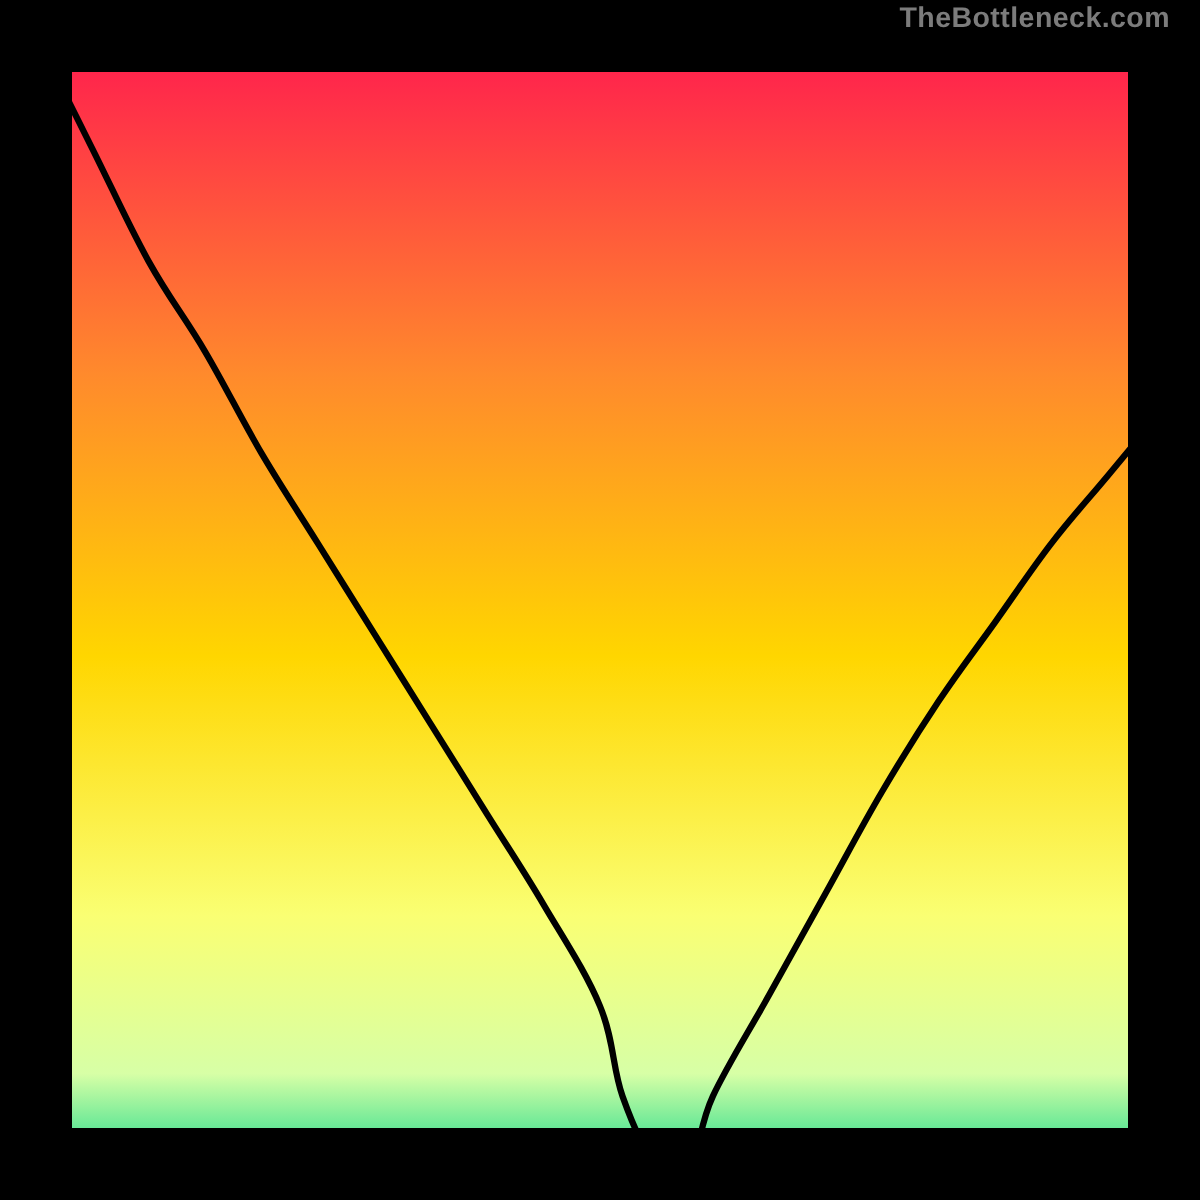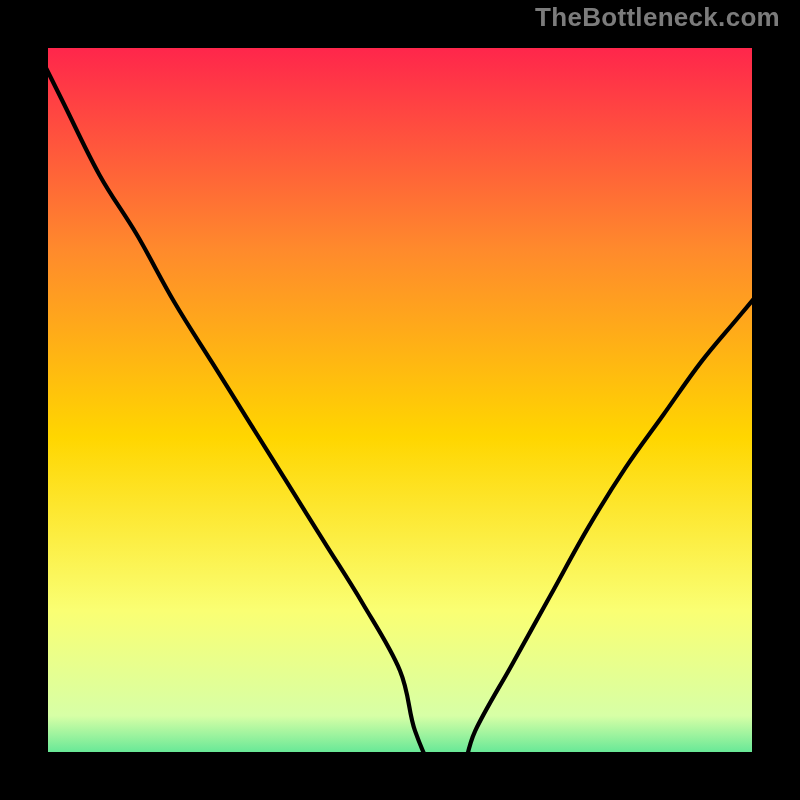--- a/index.html
+++ b/index.html
@@ -17,21 +17,21 @@
     background: #000;
   }
   svg {
     display: block;
   }
   .watermark {
     position: absolute;
     top: 2px;
     right: 20px;
     font-family: Arial, Helvetica, sans-serif;
-    font-size: 26px;
+    font-size: 19px;
     font-weight: 600;
     color: #7c7c7c;
     letter-spacing: 0.3px;
   }
 </style>
 </head>
 <body>
 
 <div class="stage">
 

